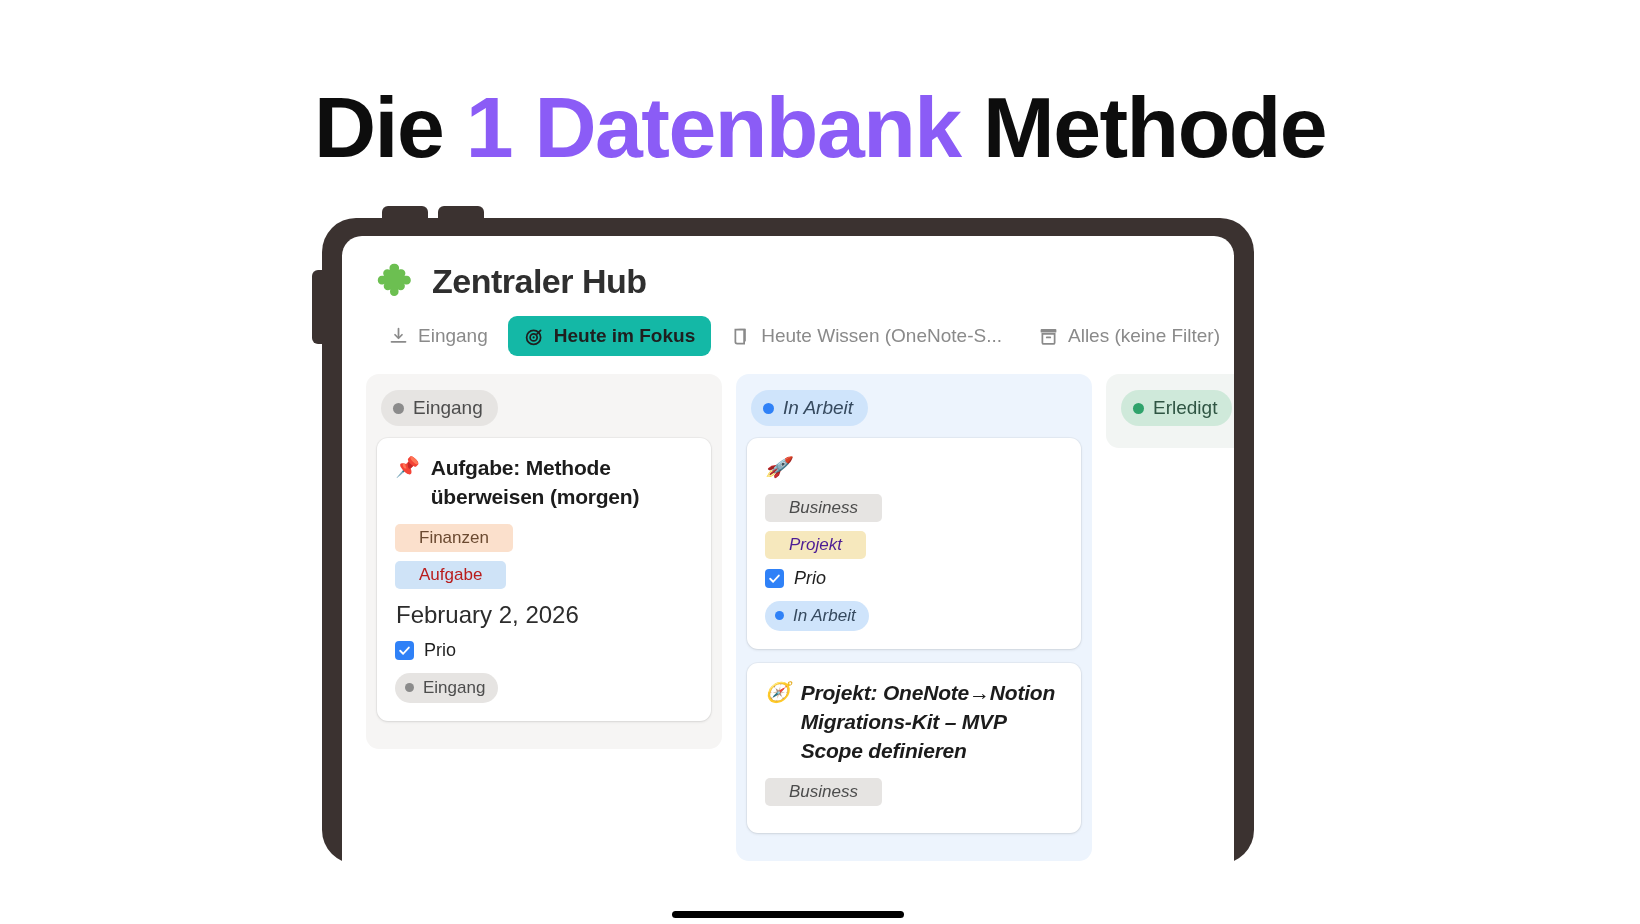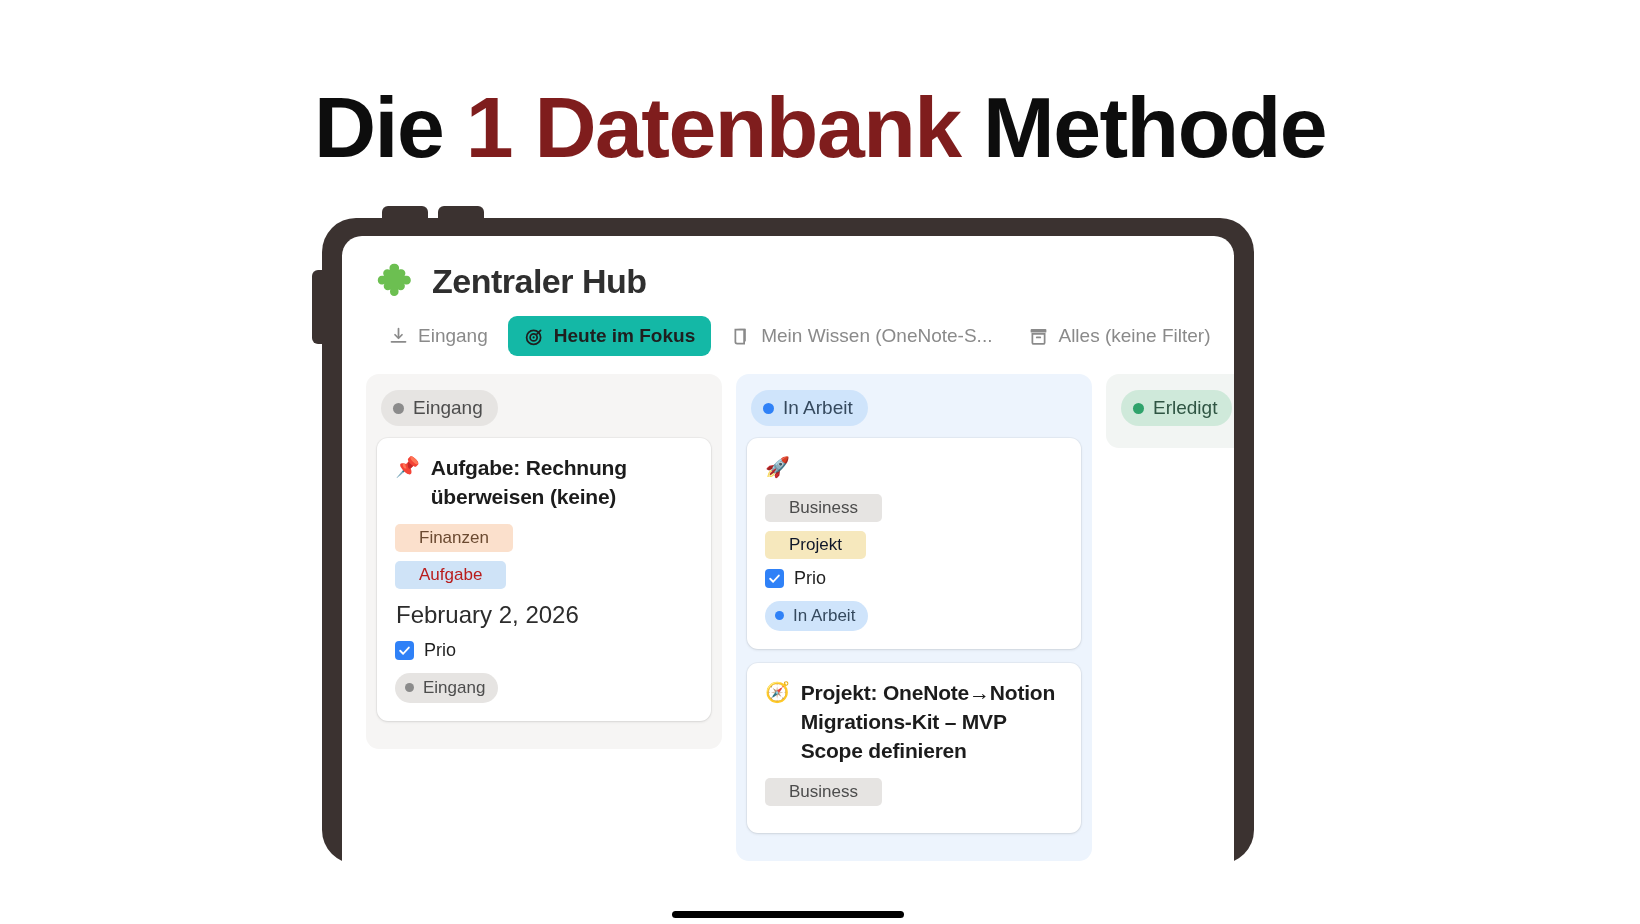--- a/index.html
+++ b/index.html
@@ -15,21 +15,21 @@
   .headline {
     position: absolute;
     top: 78px; left: 0; width: 1640px;
     text-align: center;
     font-size: 86px;
     font-weight: 800;
     letter-spacing: -1.5px;
     color: #0d0d0d;
     white-space: nowrap;
   }
-  .headline .accent { color: #7f1d1d; }
+  .headline .accent { color: #8b5cf6; }
 
   
   .tablet-wrap {
     position: absolute;
     left: 322px; top: 218px;
     width: 932px; height: 646px;
   }
   .frame {
     position: absolute; inset: 0;
     background: #3b3230;
@@ -103,21 +103,21 @@
     padding: 8px 0 0 24px;
     height: 100%;
     align-items: flex-start;
   }
   .column {
     border-radius: 13px;
     padding: 12px 11px 14px 11px;
     flex: none;
   }
   .col-inbox   { width: 356px; background: #f6f5f4; }
-  .col-working { width: 356px; background: #edf4fd; }
+  .col-working { width: 356px; background: #edf4fd; font-style: italic; }
   .col-done    { width: 300px; background: #f2f5f3; padding-bottom: 10px; }
 
   .col-head { margin: 4px 0 12px 4px; }
   .pill {
     display: inline-flex; align-items: center; gap: 9px;
     padding: 7px 15px 7px 12px;
     border-radius: 999px;
     font-size: 19px;
     font-weight: 500;
   }
@@ -149,21 +149,21 @@
     display: inline-block;
     padding: 4px 24px;
     border-radius: 5px;
     font-size: 17px;
     font-weight: 400;
     margin-bottom: 9px;
   }
   .tag-finanzen { background:#fbe0cc; color:#6b4a31; }
   .tag-aufgabe  { background:#cfe3f7; color:#b91c1c; }
   .tag-business { background:#e6e4e2; color:#4c4c4c; }
-  .tag-projekt  { background:#f6e8bd; color:#0f172a; }
+  .tag-projekt  { background:#f6e8bd; color:#4c1d95; }
   .card-date {
     font-size: 24px; color: #2c2c2c; margin: 3px 0 11px 1px;
   }
   .checkrow {
     display:flex; align-items:center; gap:10px;
     margin-bottom: 12px;
   }
   .checkbox {
     width: 19px; height: 19px; border-radius: 4px;
     background: #2f81f7;
@@ -228,21 +228,21 @@
               <path d="M15 9l4-4" stroke-linecap="round"></path>
           </svg>
           <span>Heute im Fokus</span>
         </div>
 
         <div class="tab">
           <svg class="tab-ico" viewBox="0 0 24 24">
             <path fill="currentColor" d="M6 3h11v15l-2-1.6V3.8z" opacity=".95"></path>
             <path fill="none" stroke="currentColor" stroke-width="2" d="M5 4h10v16H7a2 2 0 0 1-2-2z"></path>
           </svg>
-          <span>Mein Wissen (OneNote-S...</span>
+          <span>Heute Wissen (OneNote-S...</span>
         </div>
 
         <div class="tab">
           <svg class="tab-ico" viewBox="0 0 24 24">
             <rect x="3" y="3.5" width="18" height="4" rx="1" fill="currentColor"></rect>
             <path d="M5 9h14v10a1.5 1.5 0 0 1-1.5 1.5h-11A1.5 1.5 0 0 1 5 19z" fill="none" stroke="currentColor" stroke-width="2"></path>
             <path d="M10 13h4" stroke="currentColor" stroke-width="2" stroke-linecap="round"></path>
           </svg>
           <span>Alles (keine Filter)</span>
         </div>
@@ -254,21 +254,21 @@
           <div class="col-head">
             <span class="pill pill-gray">
               <span class="dot"></span>
               <span>Eingang</span>
             </span>
           </div>
 
           <div class="card">
             <div class="card-title">
               <span class="card-emoji">📌</span>
-              <span>Aufgabe: Rechnung überweisen (keine)</span>
+              <span>Aufgabe: Methode überweisen (morgen)</span>
             </div>
             <div>
               <span class="tag tag-finanzen">Finanzen</span><br>
               <span class="tag tag-aufgabe">Aufgabe</span>
             </div>
             <div class="card-date">February 2, 2026</div>
             <div class="checkrow">
               <span class="checkbox">
                 <svg viewBox="0 0 24 24" fill="none" stroke="#fff" stroke-width="3.4" stroke-linecap="round" stroke-linejoin="round">
                     <path d="M4 12.5l5.5 5.5L20 6.5"></path>

